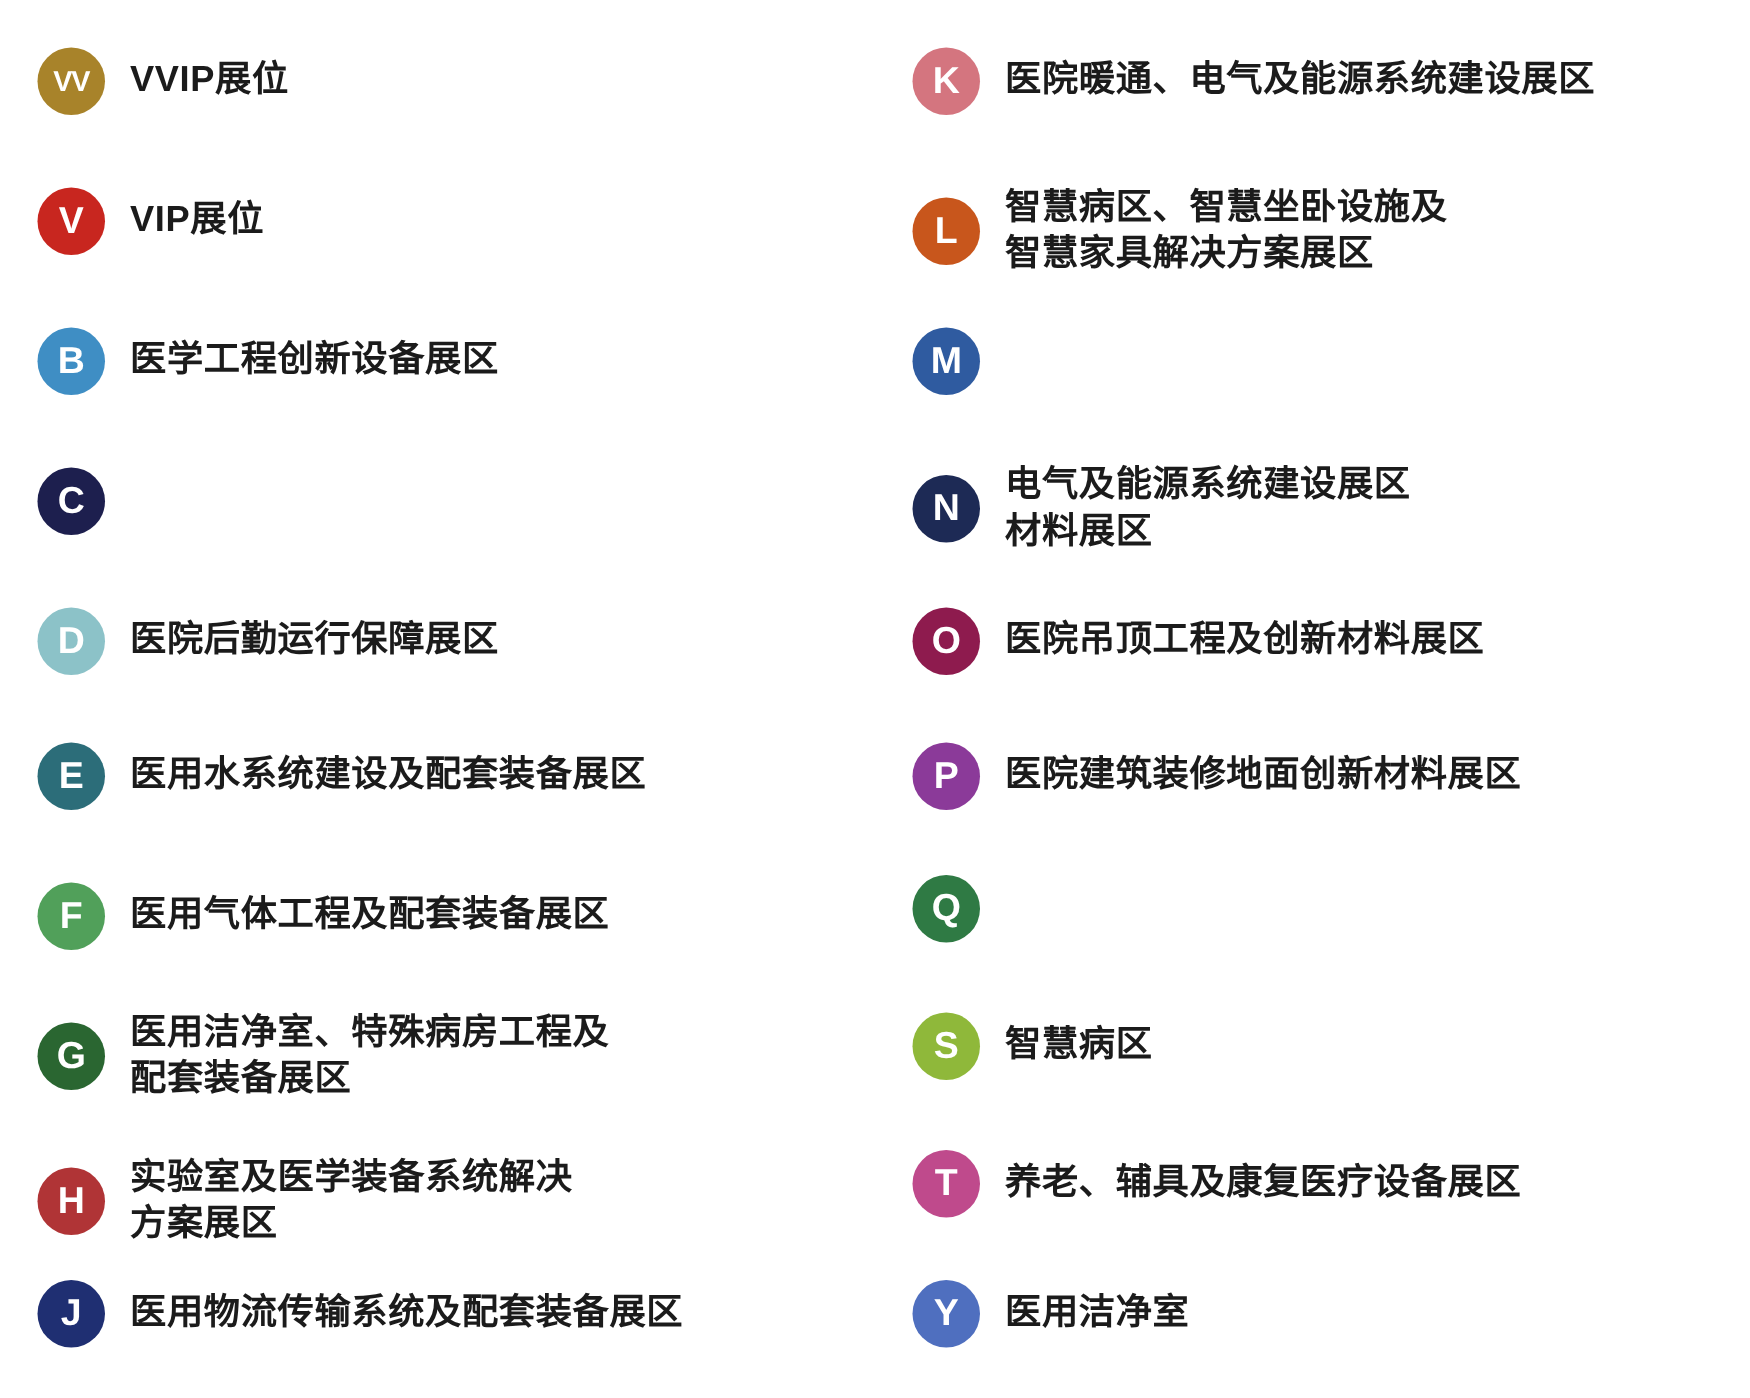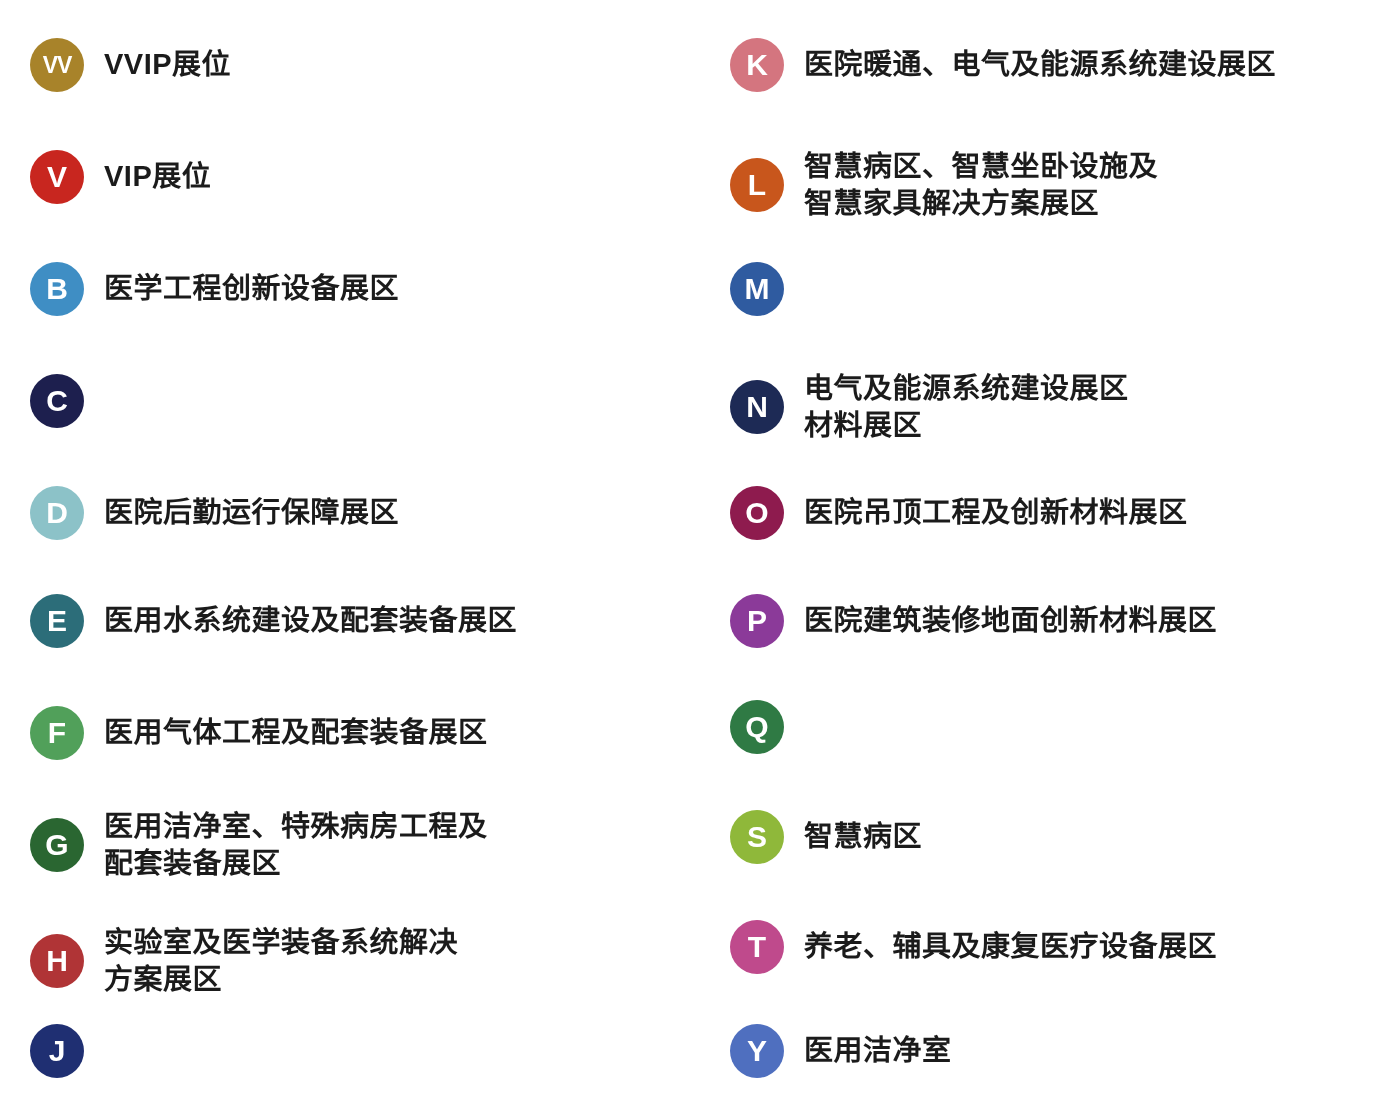--- a/index.html
+++ b/index.html
@@ -106,20 +106,21 @@
         <div class="legend-label">医用洁净室、特殊病房工程及
 配套装备展区</div>
       </div>
       <div class="legend-item" style="top: 924px;">
         <div class="badge" style="background: rgb(176, 52, 54);">H</div>
         <div class="legend-label">实验室及医学装备系统解决
 方案展区</div>
       </div>
       <div class="legend-item" style="top: 1024px;">
         <div class="badge" style="background: rgb(31, 47, 114);">J</div>
+        <div class="legend-label">医用物流传输系统及配套装备展区</div>
       </div>
     </div>
   <div class="legend-column right">
       <div class="legend-item" style="top: 38px;">
         <div class="badge" style="background: rgb(212, 117, 127);">K</div>
         <div class="legend-label">医院暖通、电气及能源系统建设展区</div>
       </div>
       <div class="legend-item" style="top: 148px;">
         <div class="badge" style="background: rgb(200, 86, 28);">L</div>
         <div class="legend-label">智慧病区、智慧坐卧设施及

